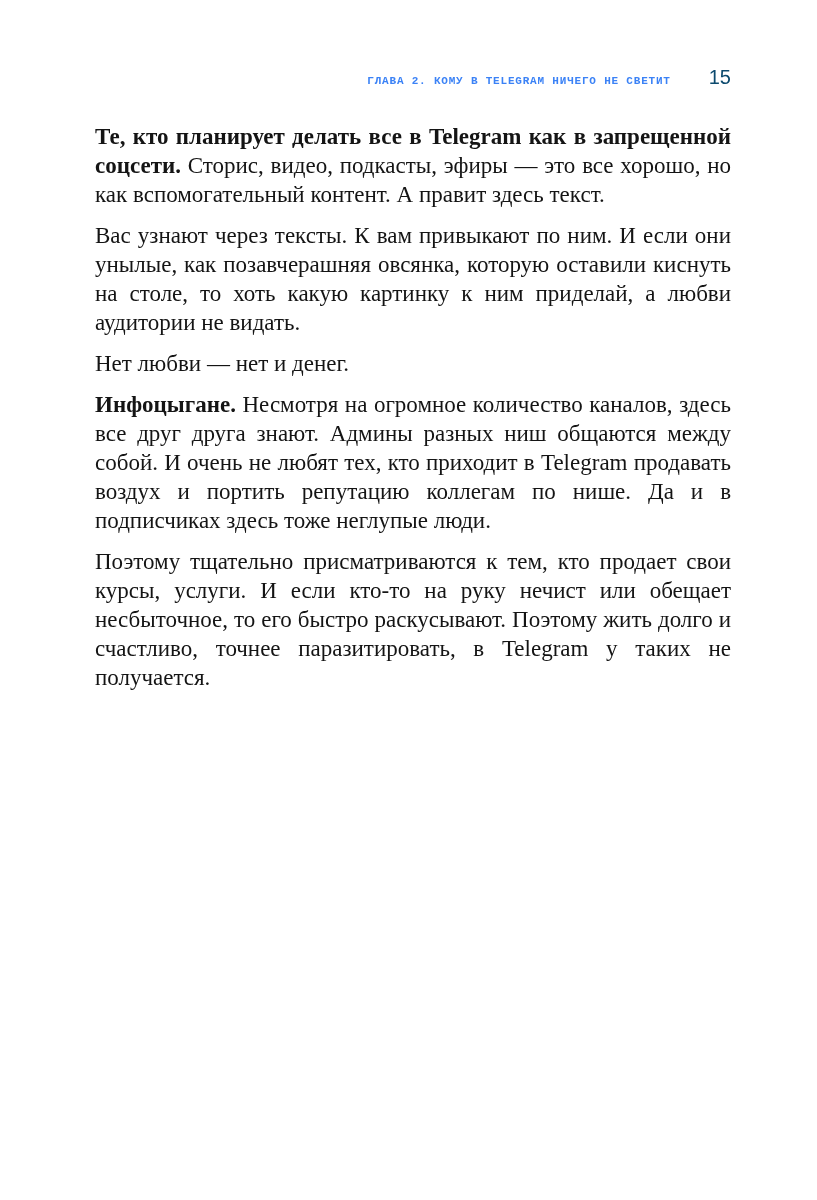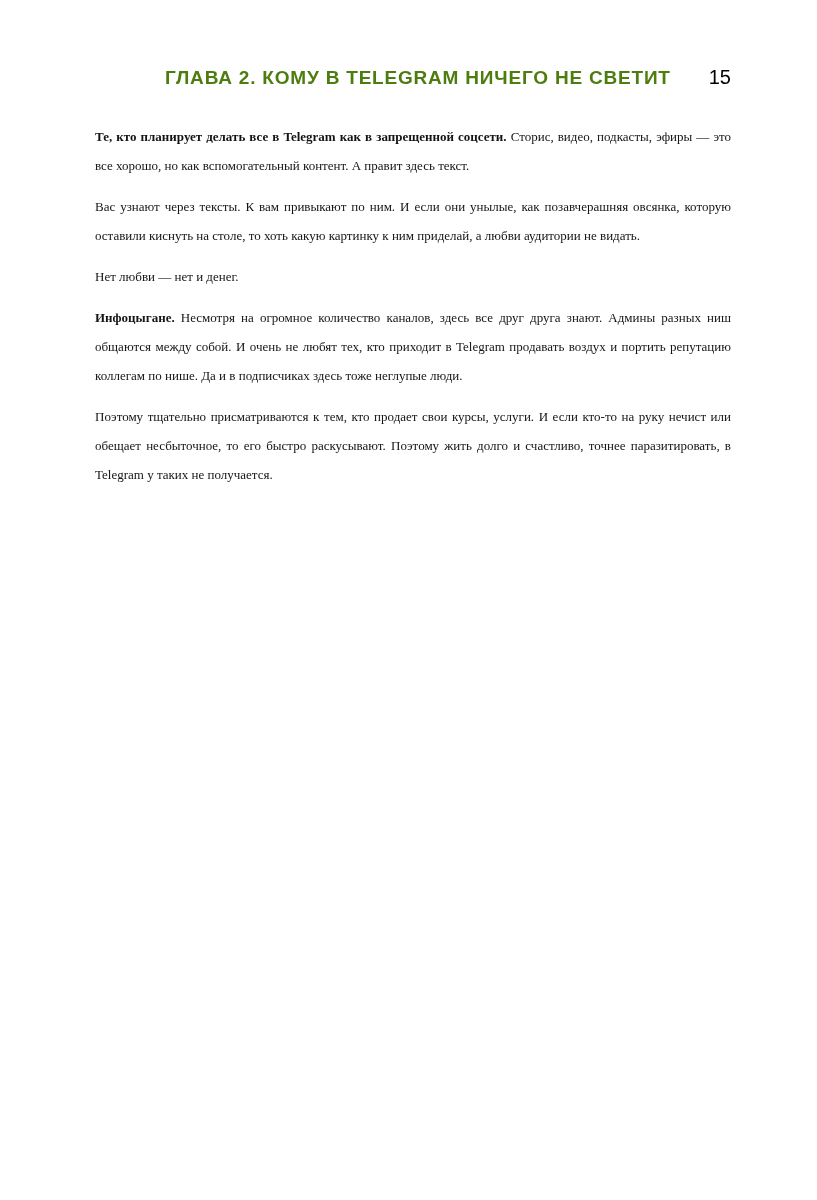--- a/index.html
+++ b/index.html
@@ -22,43 +22,43 @@
     position: absolute;
     top: 66px;
     left: 95px;
     right: 86px;
     display: flex;
     justify-content: flex-end;
     align-items: baseline;
     gap: 38px;
   }
   .chapter-title {
-    font-family: Liberation Sans, sans-serif;
-    font-size: 19px;
+    font-family: Liberation Mono, monospace;
+    font-size: 11px;
     font-weight: 600;
     letter-spacing: 0.8px;
-    color: #4d7c0f;
+    color: #3b82f6;
     text-transform: uppercase;
     white-space: nowrap;
   }
   .page-number {
     font-family: "Liberation Sans", "DejaVu Sans", sans-serif;
     font-size: 20px;
     font-weight: 500;
-    color: #000000;
+    color: #0c4a6e;
   }
   .body-text {
     position: absolute;
     top: 122px;
     left: 95px;
     right: 86px;
   }
   .para {
     margin: 0 0 12px 0;
-    font-size: 13px;
+    font-size: 23px;
     line-height: 29px;
     text-align: justify;
     hyphens: auto;
     -webkit-hyphens: auto;
   }
   .para .lead {
     font-weight: bold;
   }
 </style>
 </head>

